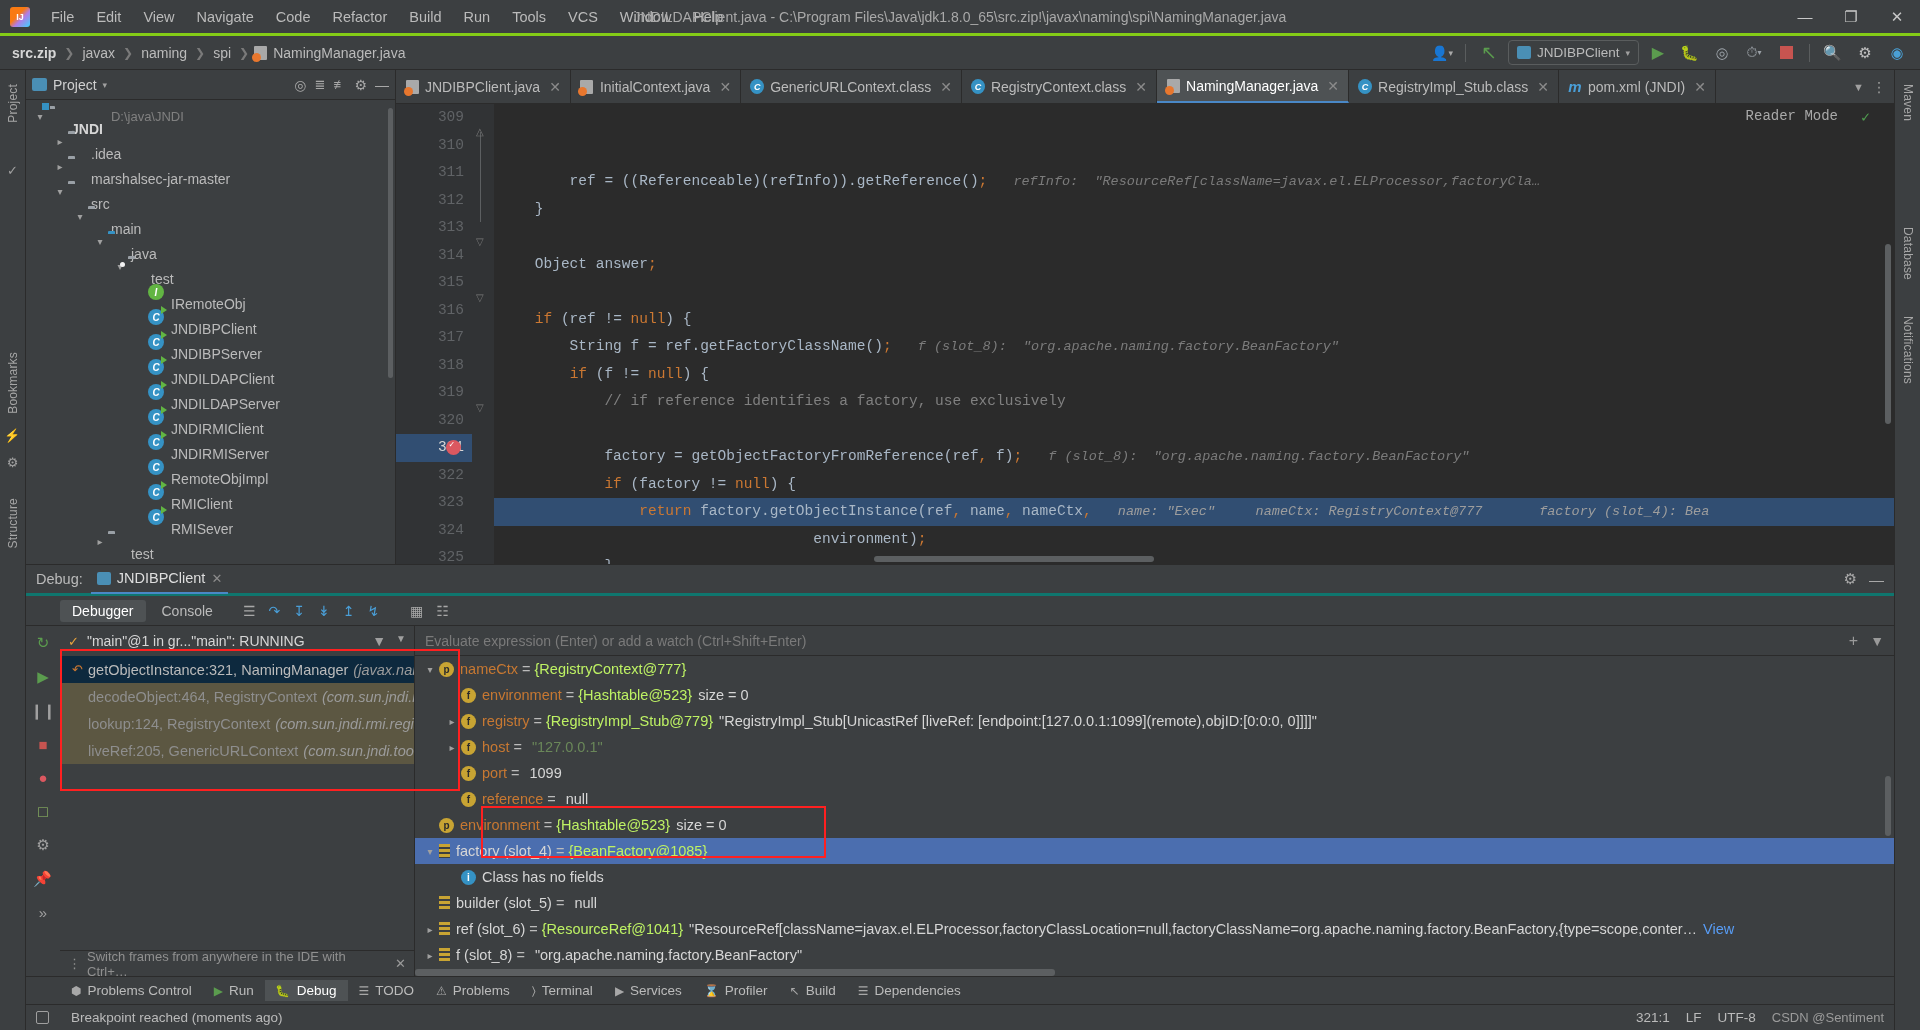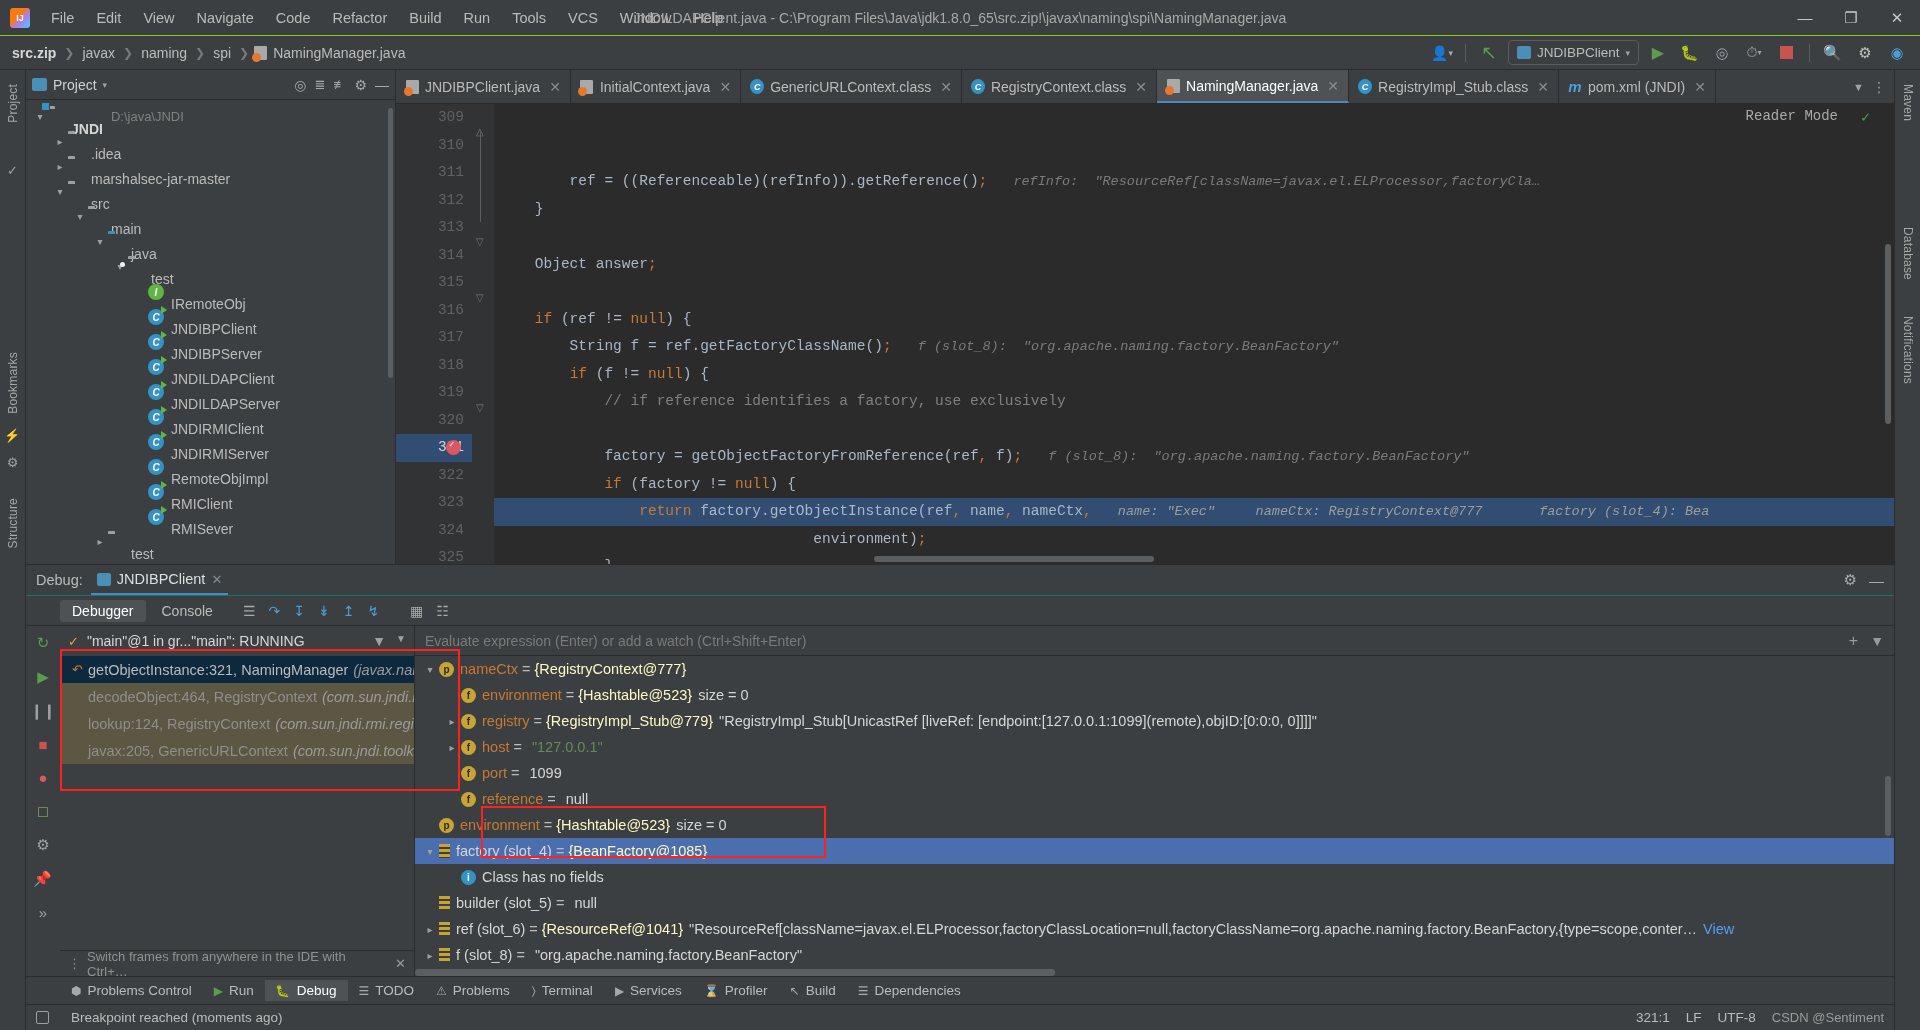--- a/index.html
+++ b/index.html
@@ -9,21 +9,21 @@
     font-family: "Liberation Sans", sans-serif;
     font-size: 14px;
     color: #bbbbbb;
     overflow: hidden;
   }
   .app { width: 1920px; height: 1030px; display: flex; flex-direction: column; position: relative; }
 
   
   .titlebar {
     height: 36px; background: #3c3f41; display: flex; align-items: center;
-    border-bottom: 1px solid #84cc16; flex: 0 0 36px; position: relative;
+    border-bottom: 3px solid #84cc16; flex: 0 0 36px; position: relative;
   }
   .logo {
     width: 20px; height: 20px; margin: 0 10px 0 10px; border-radius: 3px;
     background: linear-gradient(135deg,#f97a12 0%, #f97a12 40%, #b07ce8 60%, #3dd1ff 100%);
     display:flex; align-items:center; justify-content:center;
     font-size: 9px; color:#fff; font-weight:bold;
   }
   .menubar { display: flex; align-items: center; gap: 0px; }
   .menu-item {
     padding: 4px 11px; color: #bbbbbb; font-size: 14.5px; cursor: default;
@@ -163,21 +163,21 @@
   .bp {
     position:absolute; left:50px; width:15px; height:15px; border-radius:50%;
     background:#db5860; z-index:4;
   }
   .bp:after{content:"✓";position:absolute;left:3px;top:-1px;color:#fff;font-size:9px;}
 
   
   .debugpane { flex:1 1 auto; display:flex; flex-direction:column; background:#3c3f41; min-height:0;}
   .debug-header {
     height:32px; display:flex;align-items:center; gap:8px; padding:0 10px;
-    background:#3c3f41; border-top:1px solid #2b2b2b; border-bottom:1px solid #0f766e; flex:0 0 32px;
+    background:#3c3f41; border-top:1px solid #2b2b2b; border-bottom:3px solid #0f766e; flex:0 0 32px;
   }
   .debug-title { color:#bbb; font-size:14.5px;}
   .debug-chip { display:flex;align-items:center;gap:6px; color:#dedede; font-size:14.5px;
      border-bottom:2px solid #4a88c7; height:30px; padding:0 6px;}
   .dh-right{margin-left:auto;display:flex;align-items:center;gap:12px;color:#a8a8a8;}
 
   .debug-tabsrow{ height:30px; display:flex;align-items:center;gap:4px;padding-left:34px;
      border-bottom:1px solid #2b2b2b; flex:0 0 30px;}
   .dtab{padding:3px 12px;font-size:14px;color:#bbb;}
   .dtab.active{background:#4e5254;color:#fff;border-radius:3px;}
@@ -219,21 +219,21 @@
     width:11px;height:14px;flex:0 0 11px;margin-right:6px;
     background: repeating-linear-gradient(#c8a433 0 3px, #3c3f41 3px 5px);
   }
   .badge-i{
     width:15px;height:15px;border-radius:50%;flex:0 0 15px;margin-right:6px;background:#3592c4;
     color:#fff;font-size:10px;font-weight:bold;display:flex;align-items:center;justify-content:center;
   }
   .vname{color:#c77832;}
   .vname.white{color:#d6d6d6;}
   .veq{color:#bbbbbb;margin:0 4px;}
-  .vtype{color:#fef9c3;}
+  .vtype{color:#bef264;}
   .vstr{color:#6a8759;}
   .vval{color:#d6d6d6;}
   .vlink{color:#589df6;}
   .vars-scroll{position:absolute;right:3px;top:120px;width:6px;height:60px;background:#5c5f61;border-radius:3px;}
   .vars-hscroll{position:absolute;left:0;bottom:0;height:7px;width:640px;background:#5c5f61;border-radius:3px;}
 
   
   .redbox { position:absolute; border:2.5px solid #ff2020; pointer-events:none; z-index:40;}
 
   
@@ -627,21 +627,21 @@
                     <span>decodeObject:464, RegistryContext</span>
                     <span class="pkg">(com.sun.jndi.rmi.registry)</span>
                   </div>
                   <div class="frame lib">
                     <span class="fi"></span>
                     <span>lookup:124, RegistryContext</span>
                     <span class="pkg">(com.sun.jndi.rmi.registry)</span>
                   </div>
                   <div class="frame lib">
                     <span class="fi"></span>
-                    <span>javax:205, GenericURLContext</span>
+                    <span>liveRef:205, GenericURLContext</span>
                     <span class="pkg">(com.sun.jndi.toolkit.url)</span>
                   </div>
                 </div>
             </div>
             <div class="frames-footer">
               <span>⋮</span>
               <span>Switch frames from anywhere in the IDE with Ctrl+…</span>
               <span style="margin-left:auto;color:#9a9a9a;">✕</span>
             </div>
           </div>

